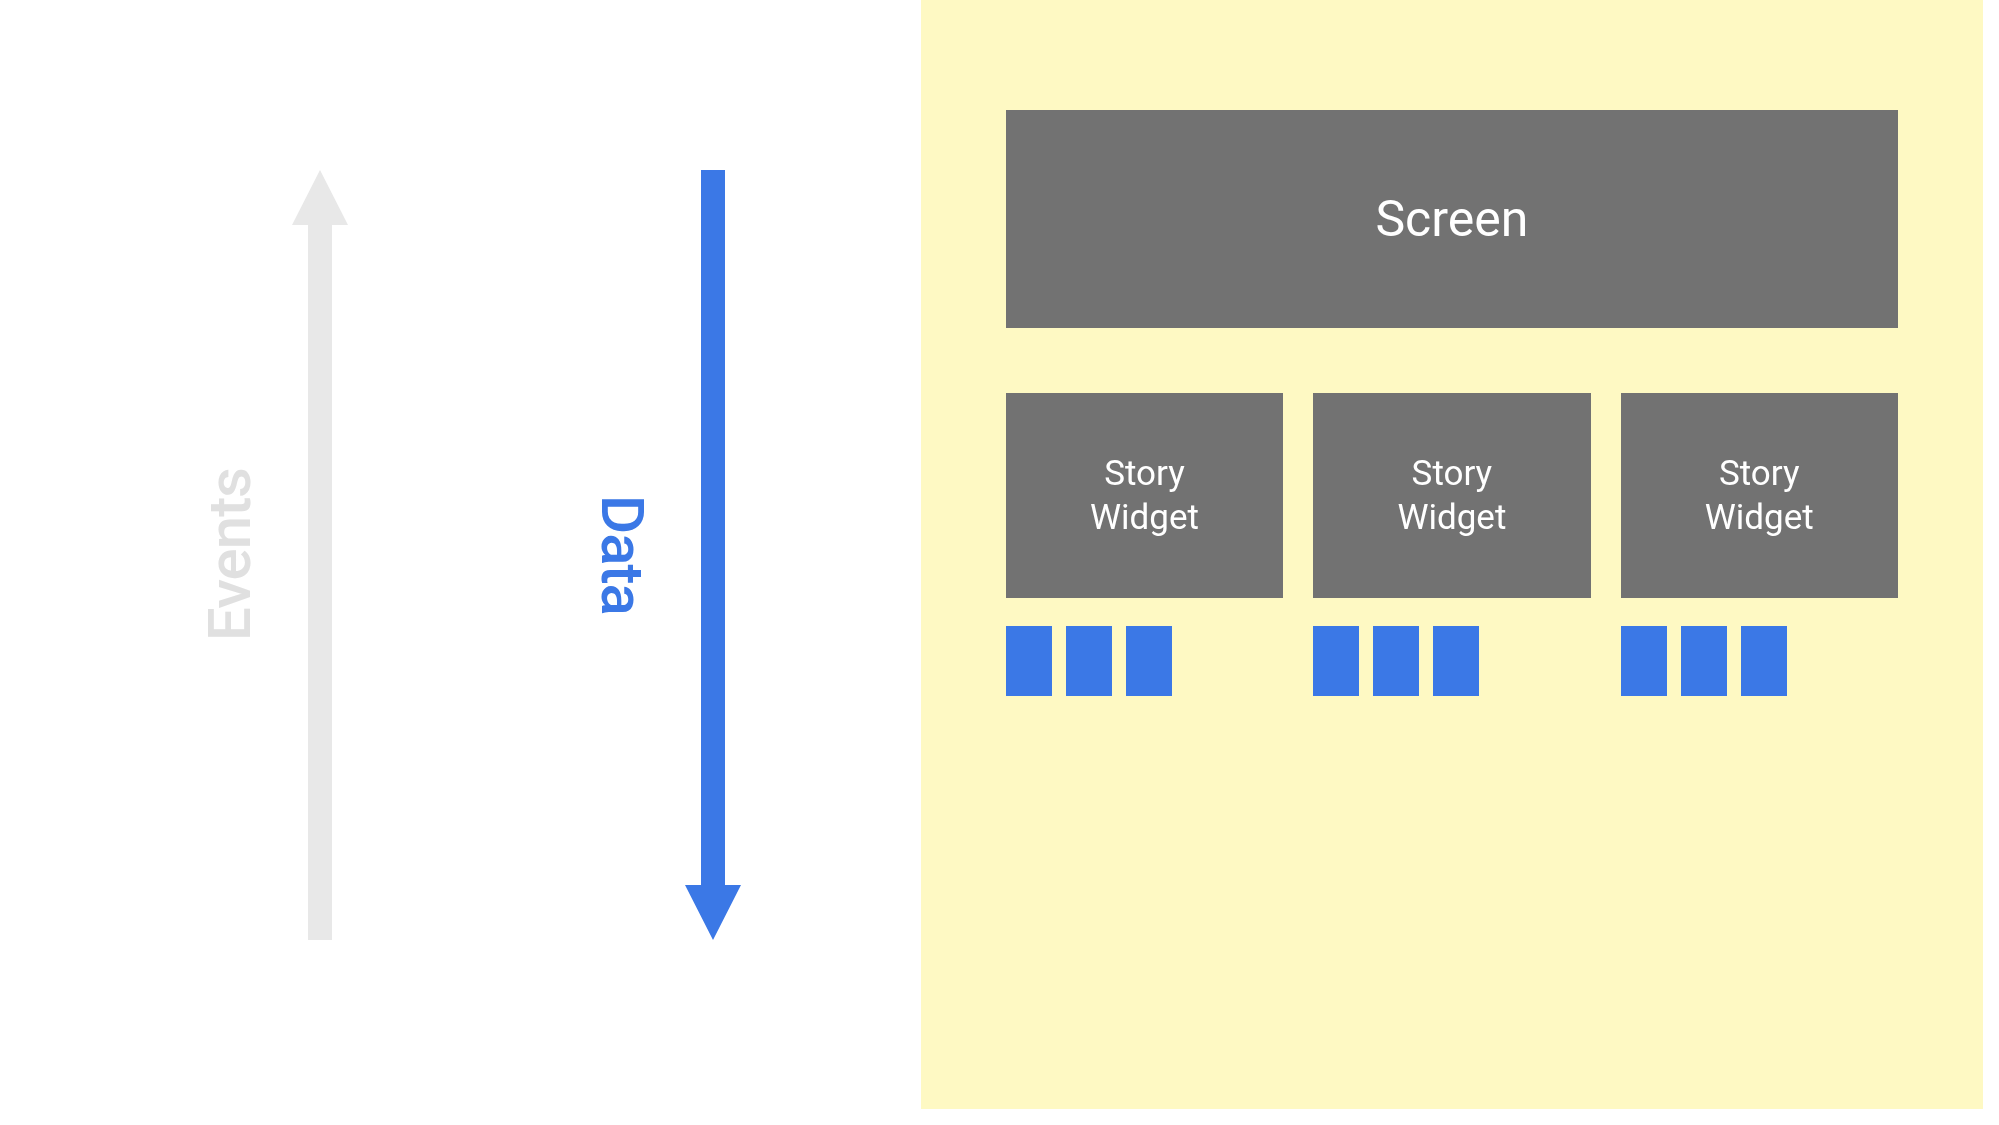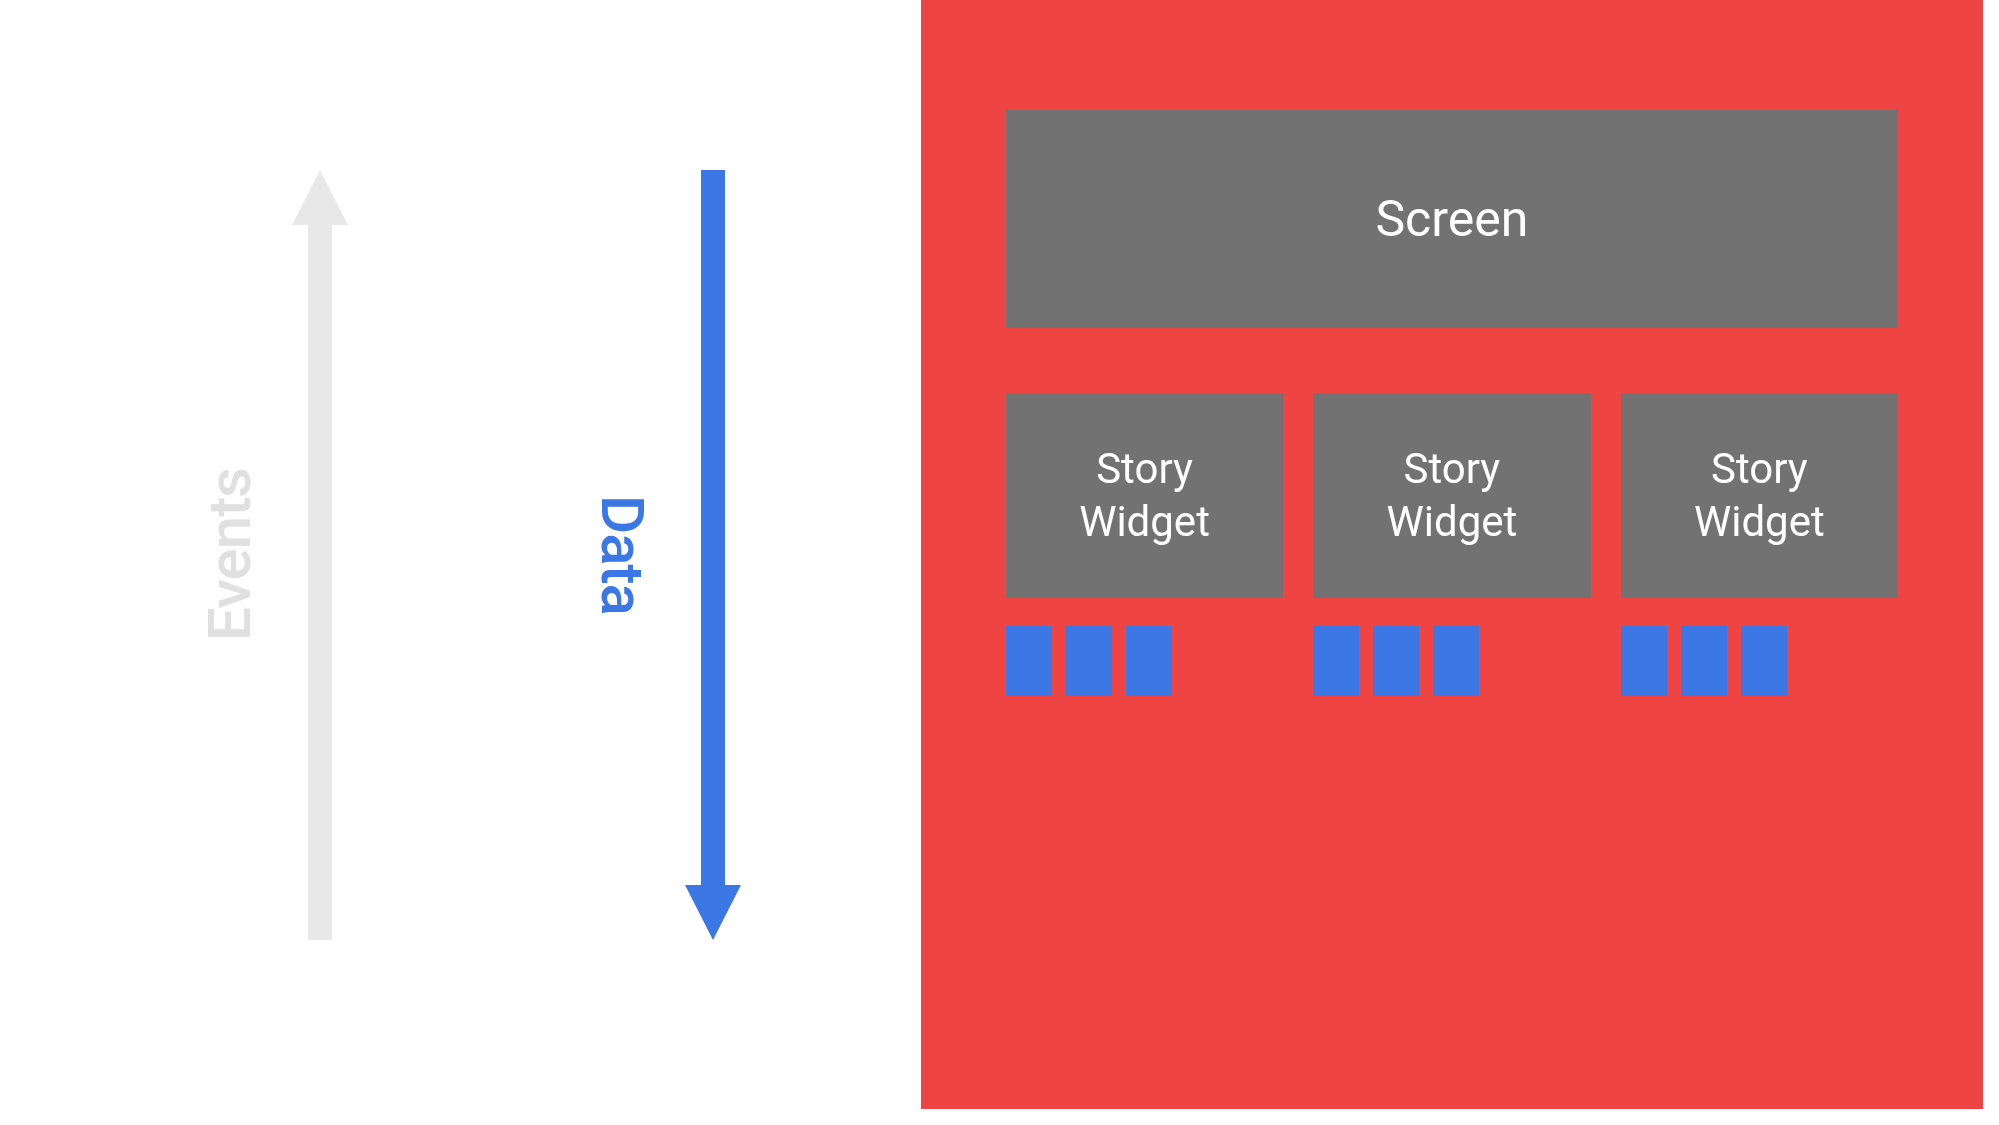--- a/index.html
+++ b/index.html
@@ -49,21 +49,21 @@
     .label-data {
       color: #3b78e6;
     }
     .arrow-svg {
       height: 770px;
       width: 60px;
     }
     .right-panel {
       width: 54%;
       height: 100%;
-      background: #ef4444;
+      background: #fef9c3;
       padding: 110px 85px 64px 85px;
       display: flex;
       flex-direction: column;
       gap: 65px;
     }
     .box {
       background: #727272;
       color: #ffffff;
       display: flex;
       align-items: center;
@@ -84,21 +84,21 @@
     .widget-group {
       display: flex;
       flex-direction: column;
       gap: 28px;
       flex: 1;
     }
     .box-widget {
       height: 205px;
       text-align: center;
       line-height: 1.25;
-      font-size: 42px;
+      font-size: 35px;
     }
     .chips-row {
       display: flex;
       gap: 14px;
       justify-content: flex-start;
     }
     .chip {
       width: 46px;
       height: 70px;
       background: #3b78e6;

